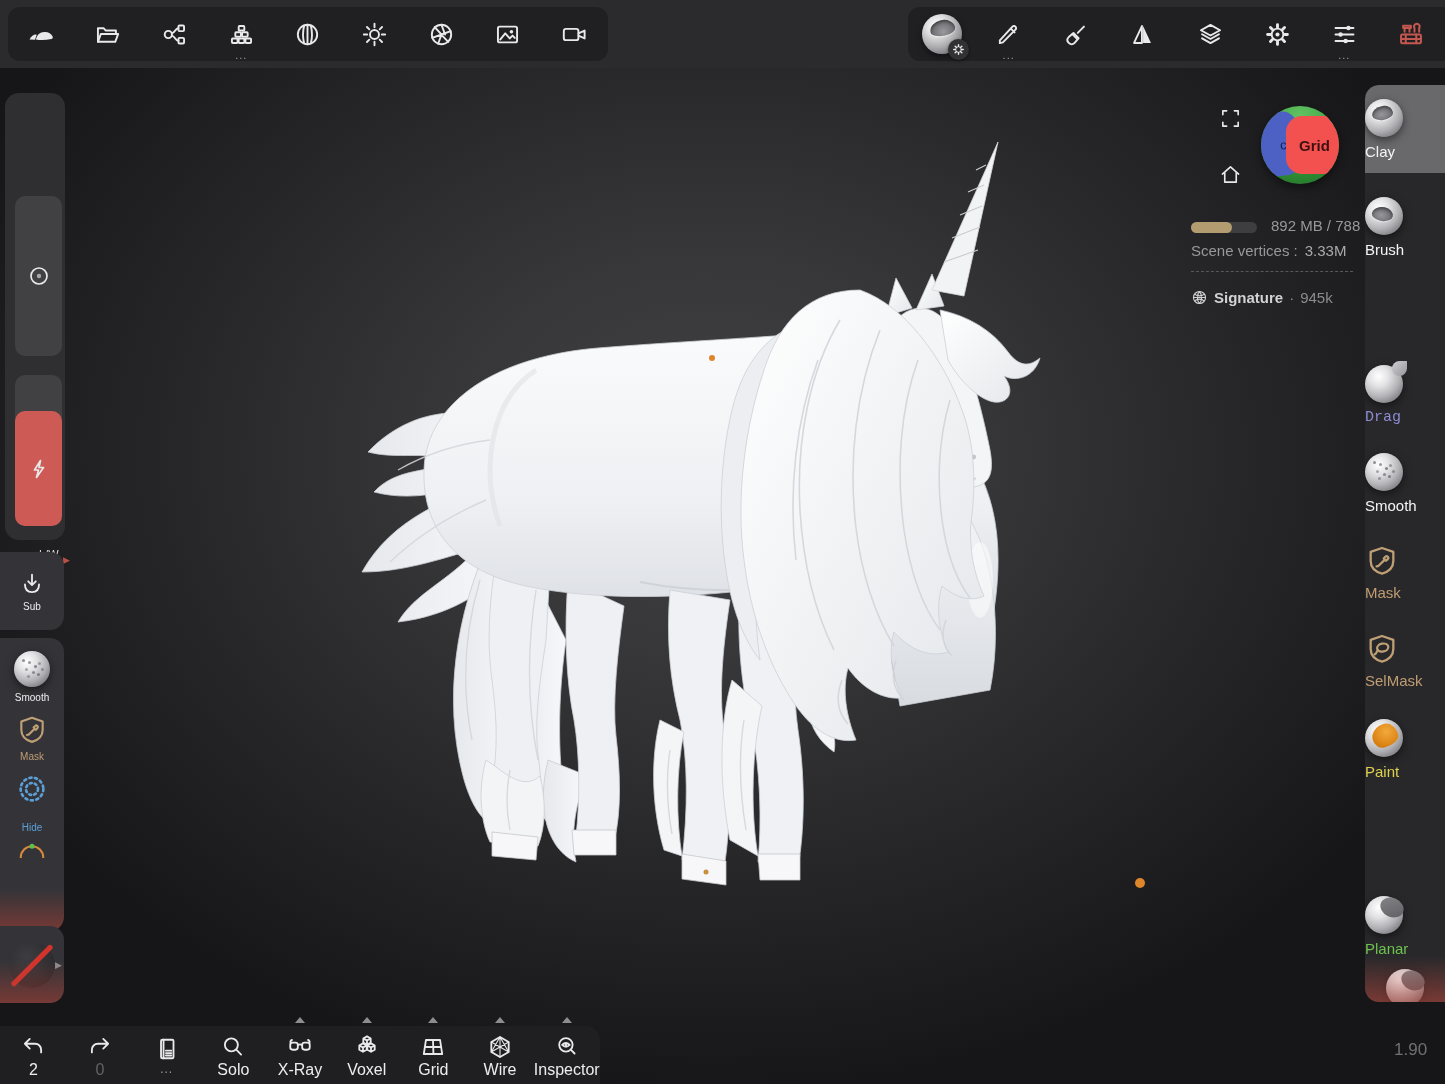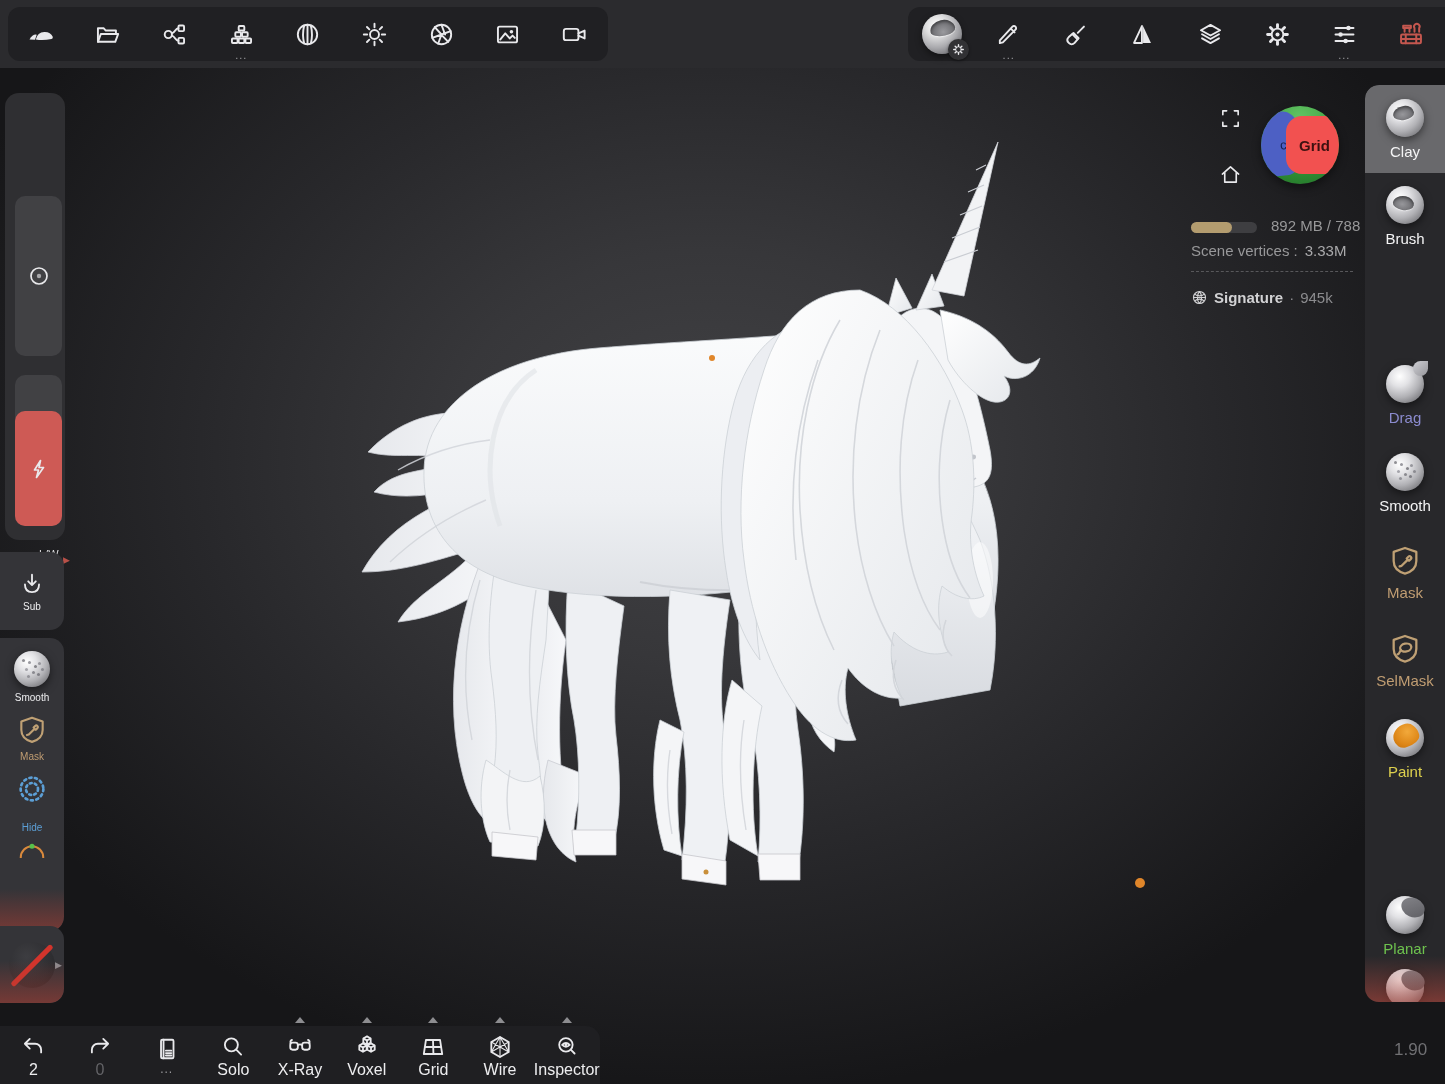--- a/index.html
+++ b/index.html
@@ -72,21 +72,21 @@
   .paintblob{position:absolute;left:7px;top:5px;width:26px;height:23px;transform:rotate(-14deg);
     background:radial-gradient(circle at 58% 35%, #f2a93b, #dd8617 62%, #bf6c0a);
     border-radius:58% 42% 62% 38%/55% 60% 40% 45%;}
   .flatface{position:absolute;right:-1px;top:2px;width:24px;height:19px;border-radius:50%;
     background:linear-gradient(135deg,#85858a,#5e5e63);transform:rotate(24deg);}
   
   .rpanel{position:absolute;left:1365px;top:85px;width:80px;height:917px;background:#28282b;
     border-radius:14px 0 0 14px;overflow:hidden;}
   .rpanel::after{content:"";position:absolute;left:0;right:0;bottom:0;height:46px;
     background:linear-gradient(180deg, rgba(170,60,50,0), rgba(175,70,60,.6));pointer-events:none;}
-  .rtool{position:absolute;left:0;width:80px;height:88px;display:flex;flex-direction:column;align-items:center;justify-content:center;gap:6px;}
+  .rtool{position:absolute;left:0;width:80px;height:88px;display:flex;flex-direction:column;justify-content:center;gap:6px;}
   .rtool.sel{background:#69696c;border-radius:14px 0 0 0;}
   .rlabel{font-size:15px;}
   .partialsph{position:absolute;left:21px;top:884px;}
   
   .fsbtn{position:absolute;left:1219px;top:107px;}
   .homebtn{position:absolute;left:1219px;top:163px;}
   .navball{position:absolute;left:1261px;top:106px;width:78px;height:78px;border-radius:50%;overflow:hidden;
     background:radial-gradient(circle at 50% 15%, #62c463, #2f9135 68%, #237028);box-shadow:0 4px 10px rgba(0,0,0,.45);}
   .nb-blue{position:absolute;left:-24px;top:7px;width:62px;height:64px;background:#4d60c4;border-radius:15px;transform:rotate(-6deg);}
   .nb-blue span{position:absolute;right:6px;top:26px;font-size:13px;color:#141f4e;}
@@ -412,31 +412,31 @@
   <div class="noarrow">▶</div>
 </div>
 
 <div class="rpanel">
   <div class="rtool sel" style="top:0">
     <div class="sph">
         <div class="dent2" style="top:7px;transform:rotate(-8deg)"></div>
       </div>
     <div class="rlabel" style="color: rgb(244, 244, 245);">Clay</div>
   </div>
-  <div class="rtool" style="top:87px">
+  <div class="rtool" style="top:98px">
     <div class="sph">
         <div class="dent2"></div>
       </div>
     <div class="rlabel" style="color: rgb(244, 244, 245);">Brush</div>
   </div>
   <div class="rtool" style="top:266px">
     <div class="sph">
         <div class="spike"></div>
       </div>
-    <div class="rlabel" style="color: rgb(140, 140, 208);">Drag</div>
+    <div class="rlabel" style="color: rgb(140, 140, 208); font-family: Liberation Mono, monospace;">Drag</div>
   </div>
   <div class="rtool" style="top:354px">
     <div class="sph">
         <div class="specks"></div>
       </div>
     <div class="rlabel" style="color: rgb(244, 244, 245);">Smooth</div>
   </div>
   <div class="rtool" style="top:443px">
     <svg width="34" height="34" viewBox="0 0 24 24" fill="none" stroke="#bfa074" stroke-width="1.6" stroke-linecap="round" stroke-linejoin="round">
       <path d="M12 2.8 l8 2.8 V12 c0 4.8-3.4 7.6-8 8.9 C7.4 19.6 4 16.8 4 12 V5.6 Z"></path>

